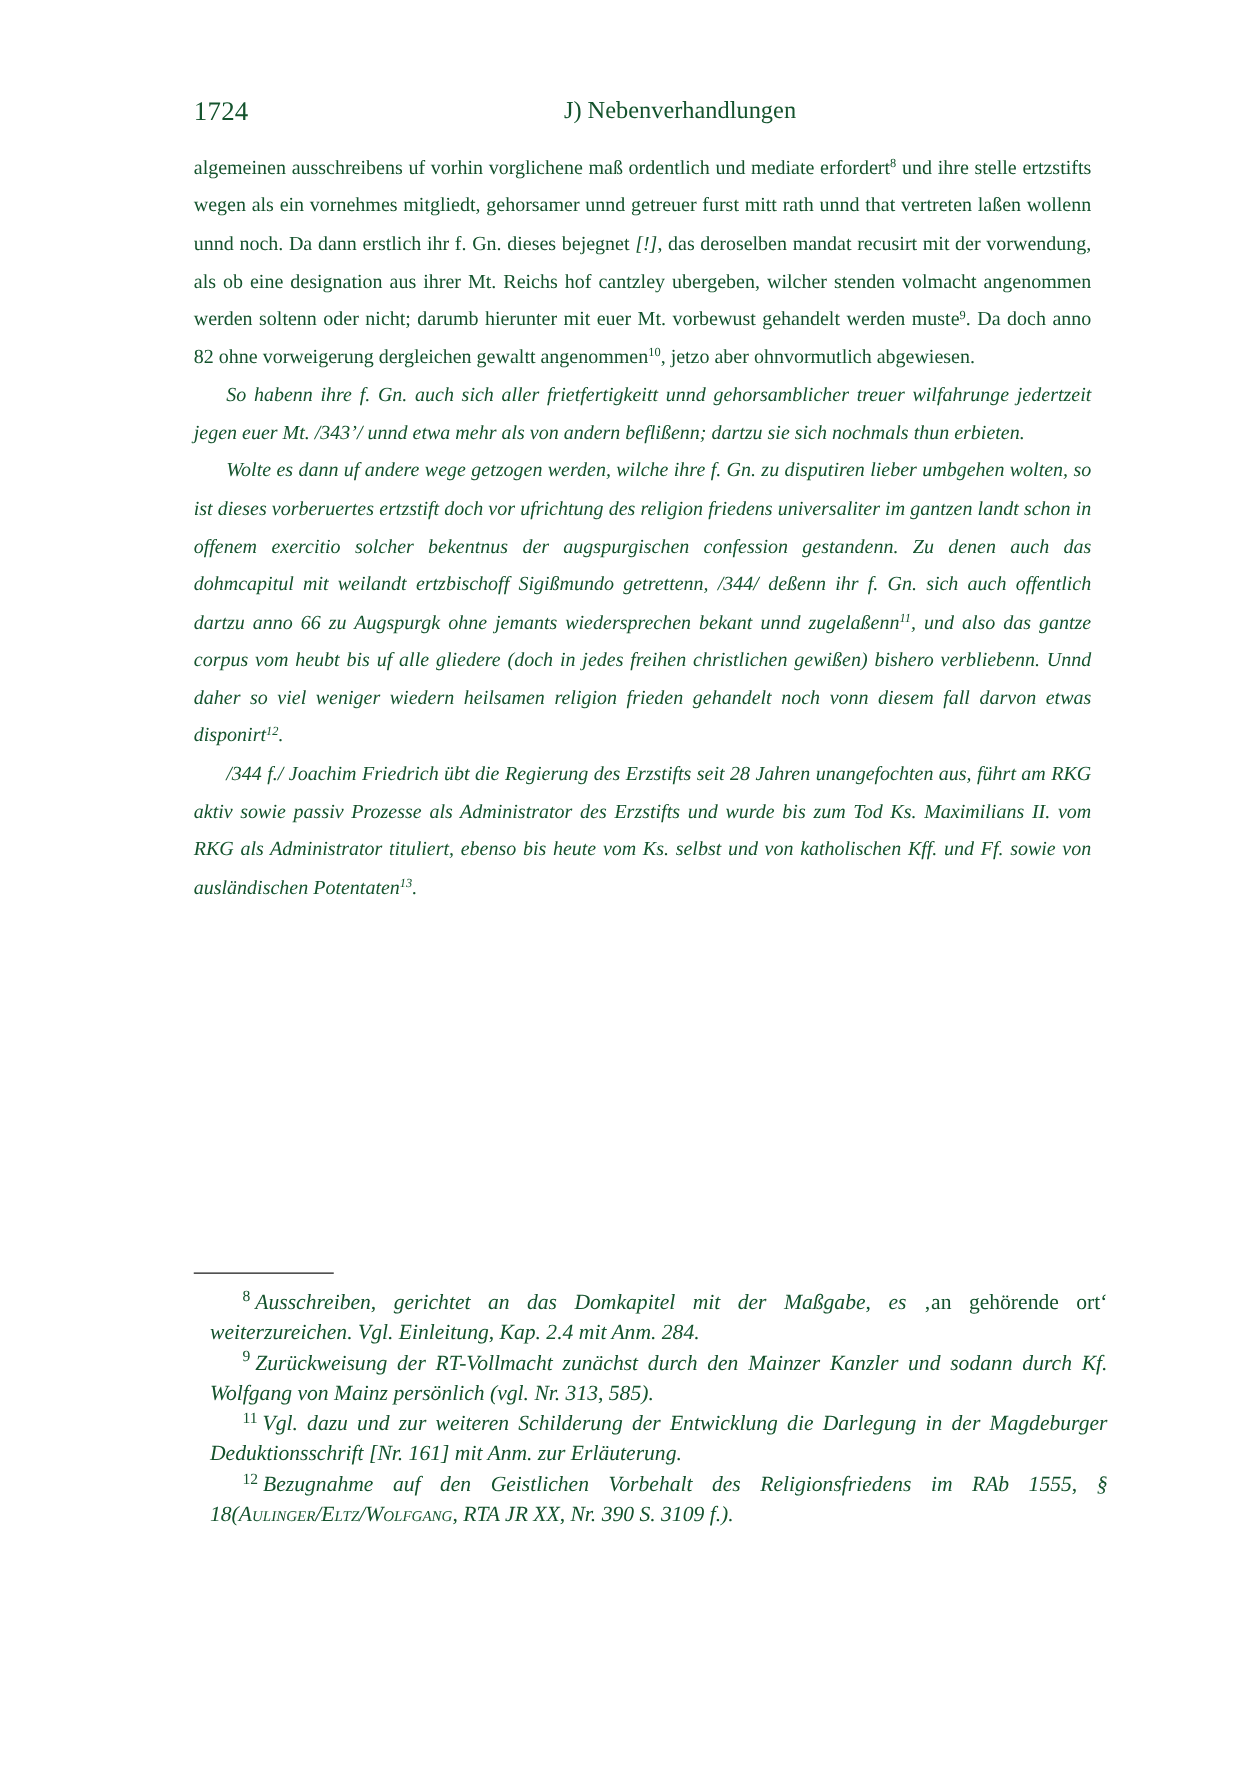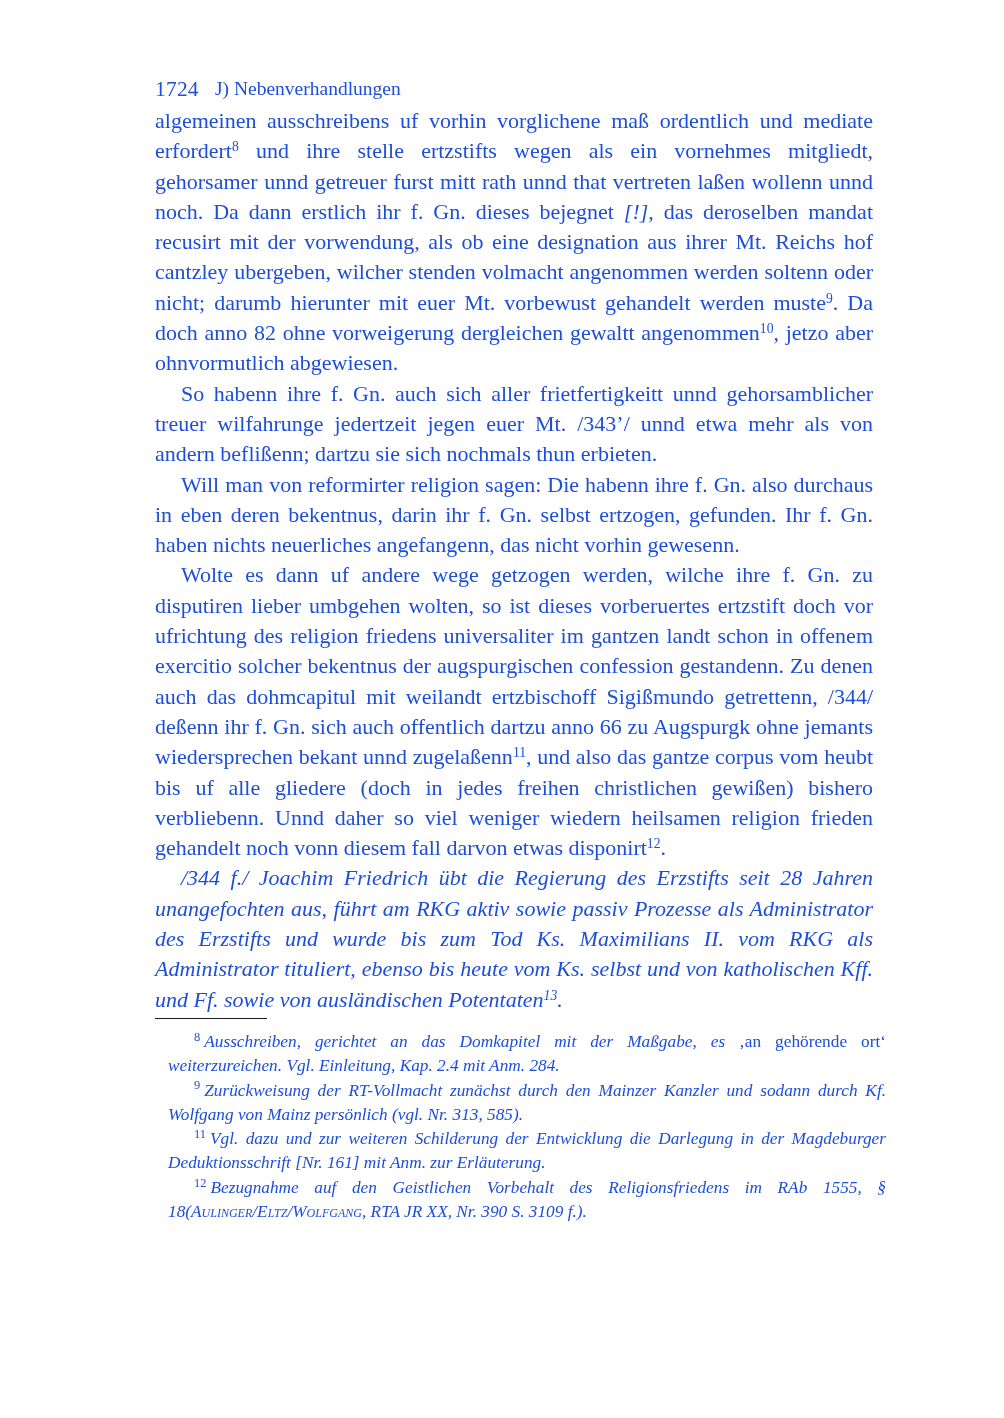--- a/index.html
+++ b/index.html
@@ -9,21 +9,21 @@
     background: #ffffff;
   }
   .page {
     position: relative;
     width: 1004px;
     height: 1418px;
     background: #ffffff;
     margin: 0 auto;
     overflow: hidden;
     font-family: "Liberation Serif", "DejaVu Serif", serif;
-    color: #1d4ed8;
+    color: #14532d;
   }
   .content {
     position: absolute;
     left: 155px;
     top: 72px;
     width: 718px;
   }
   
   .runhead {
     position: relative;
@@ -35,37 +35,39 @@
     position: absolute;
     left: 0;
     top: 0;
     letter-spacing: 0.2px;
   }
   .runhead .title {
     position: absolute;
     left: 0;
     right: 0;
     top: 0;
-    text-align: left;
+    text-align: center;
     font-size: 19.5px;
     padding-left: 60px;
   }
   
   .body {
-    font-size: 22px;
+    margin-top: 14px;
+    font-size: 16px;
     line-height: 30.3px;
     text-align: justify;
     text-justify: inter-word;
   }
   .body p {
     margin: 0;
     text-indent: 0;
   }
   .body p.ind {
     text-indent: 26px;
+    font-style: italic;
   }
   .body p.ital {
     font-style: italic;
     text-indent: 26px;
   }
   sup {
     font-size: 0.62em;
     line-height: 0;
     vertical-align: 0.52em;
   }
@@ -124,21 +126,20 @@
       erfordert<sup>8</sup> und ihre stelle ertzstifts wegen als ein vornehmes mitgliedt, gehorsamer
       unnd getreuer furst mitt rath unnd that vertreten laßen wollenn unnd noch. Da dann erstlich ihr f. Gn. dieses bejegnet <i>[!]</i>, das deroselben mandat
       recusirt mit der vorwendung, als ob eine designation aus ihrer Mt. Reichs hof cantzley ubergeben, wilcher stenden volmacht angenommen werden soltenn
       oder nicht; darumb hierunter mit euer Mt. vorbewust gehandelt werden muste<sup>9</sup>.
       Da doch anno 82 ohne vorweigerung dergleichen gewaltt angenommen<sup>10</sup>, jetzo
       aber ohnvormutlich abgewiesen.</p>
 
       <p class="ind">So habenn ihre f. Gn. auch sich aller frietfertigkeitt unnd gehorsamblicher treuer wilfahrunge jedertzeit jegen euer Mt. /343’/ unnd etwa mehr als von andern beflißenn; dartzu sie sich nochmals thun erbieten.</p>
 
 
-      <p class="ind">Will man von reformirter religion sagen: Die habenn ihre f. Gn. also durchaus in eben deren bekentnus, darin ihr f. Gn. selbst ertzogen, gefunden. Ihr f. Gn. haben nichts neuerliches angefangenn, das nicht vorhin gewesenn.</p>
 
       <p class="ind">Wolte es dann uf andere wege getzogen werden, wilche ihre f. Gn. zu
       disputiren lieber umbgehen wolten, so ist dieses vorberuertes ertzstift doch vor ufrichtung des religion friedens universaliter im gantzen landt schon in
       offenem exercitio solcher bekentnus der augspurgischen confession gestandenn. Zu denen auch das dohmcapitul mit weilandt ertzbischoff Sigißmundo
       getrettenn, /344/ deßenn ihr f. Gn. sich auch offentlich dartzu anno 66 zu Augspurgk ohne jemants wiedersprechen bekant unnd
       zugelaßenn<sup>11</sup>, und also das gantze corpus vom heubt bis uf alle gliedere (doch in jedes
       freihen christlichen gewißen) bishero verbliebenn. Unnd daher so viel weniger wiedern heilsamen religion frieden gehandelt noch vonn diesem fall darvon
       etwas disponirt<sup>12</sup>.</p>
 
       <p class="ital">/344 f./ Joachim Friedrich übt die Regierung des Erzstifts seit 28 Jahren

